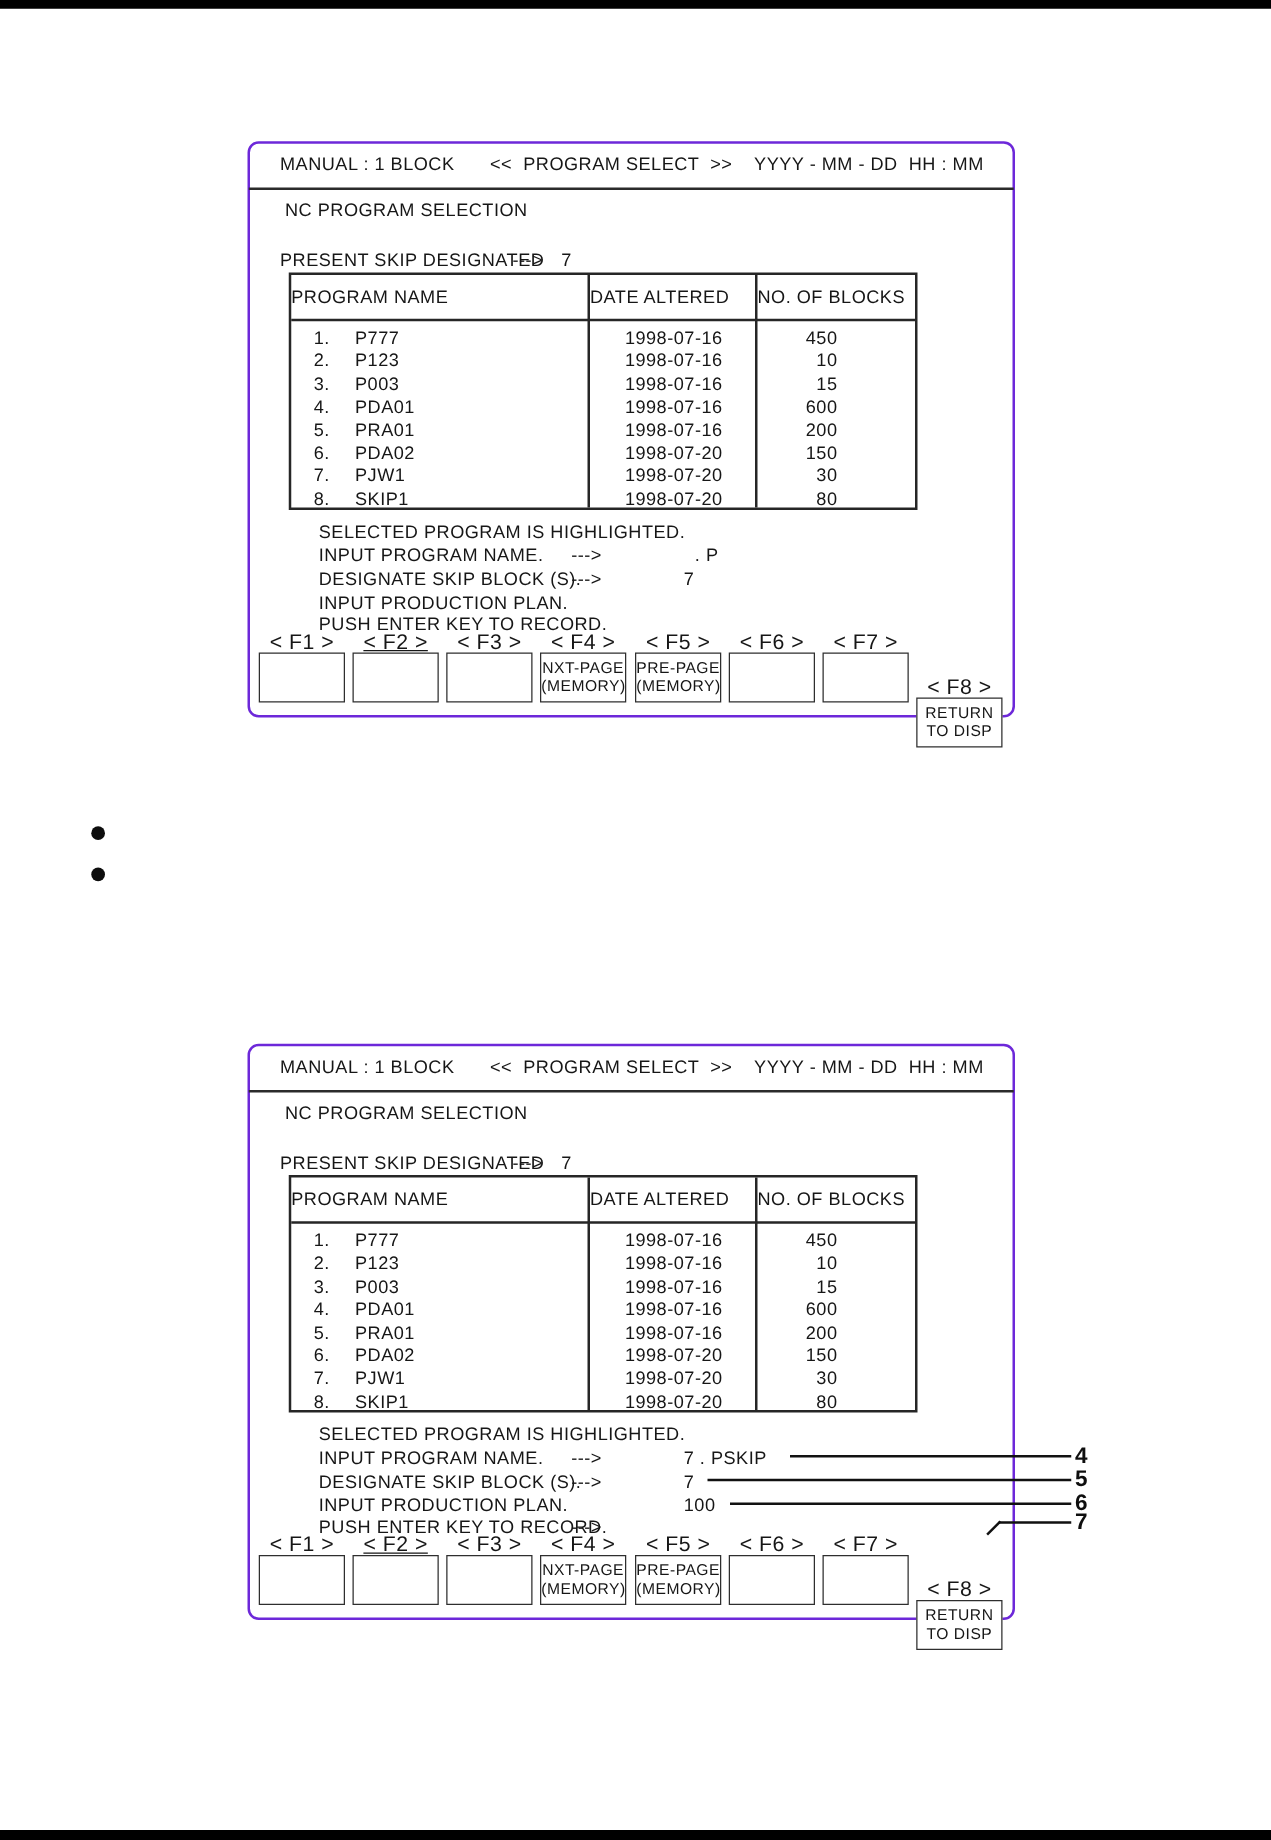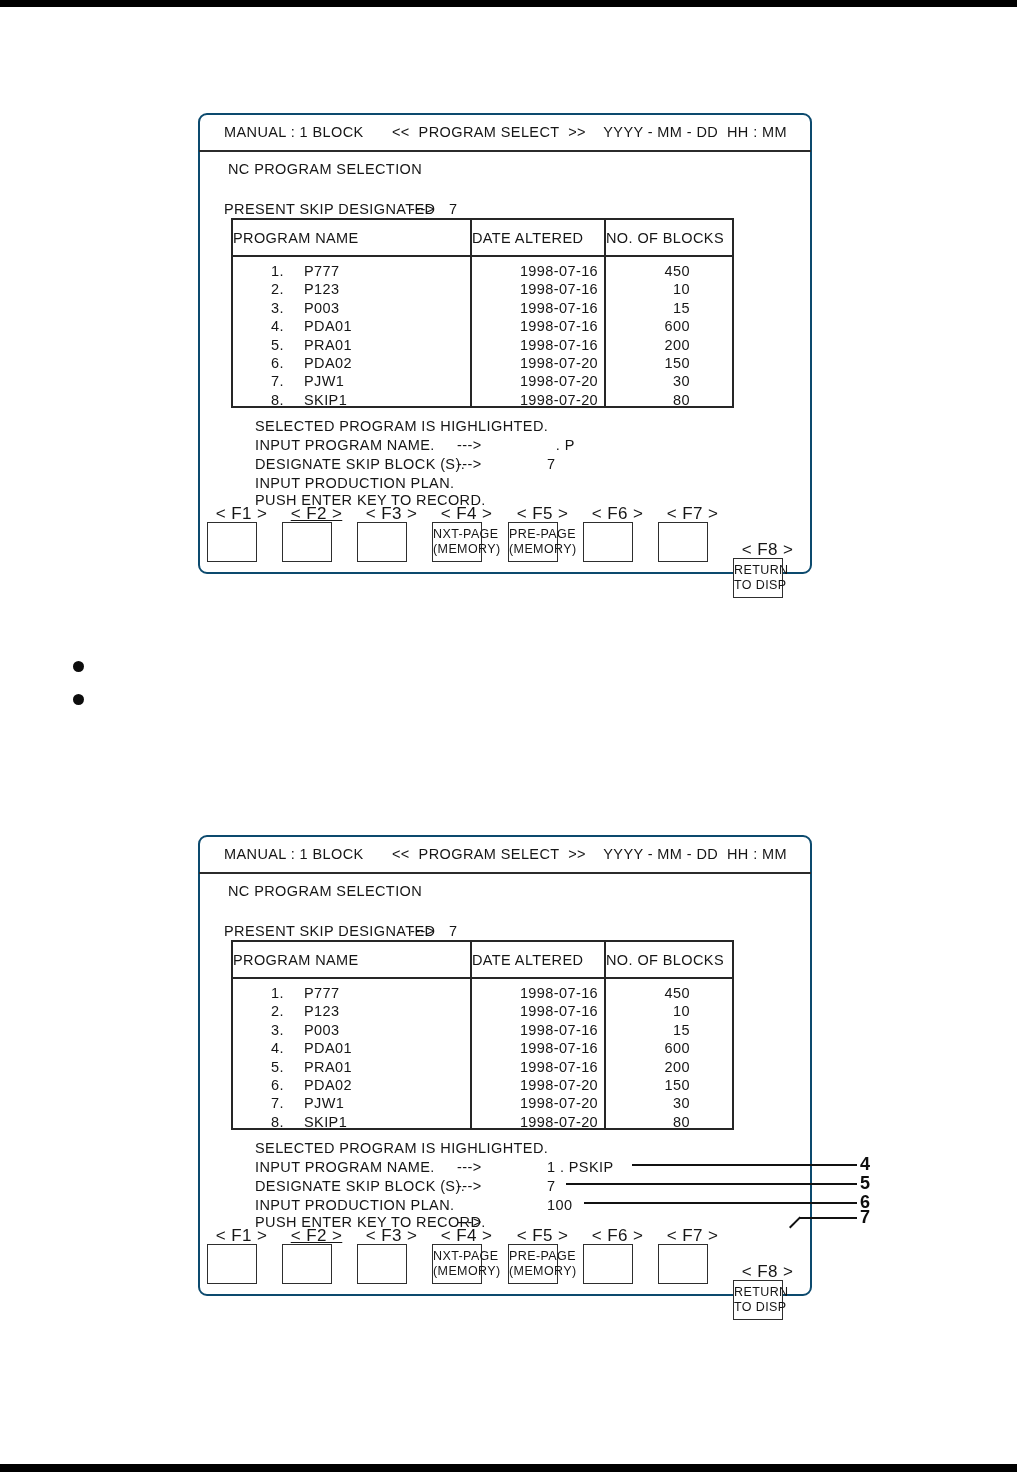--- a/index.html
+++ b/index.html
@@ -5,56 +5,56 @@
   html,body{margin:0;padding:0;background:#ffffff;}
   .page{position:relative;width:1017px;height:1472px;background:#ffffff;overflow:hidden;
         font-family:"Liberation Sans","DejaVu Sans",sans-serif;color:#161616;}
   .bar{position:absolute;left:0;width:1017px;background:#000;}
   .bar.top{top:0;height:7px;}
   .bar.bottom{top:1464px;height:8px;}
   .t{white-space:pre;letter-spacing:0.4px;}
 
   
   .panel{position:absolute;left:198px;width:610px;height:457px;background:#fff;
-         border:2px solid #0c4a6e;border-radius:9px;font-size:14.5px;}
+         border:2px solid #6d28d9;border-radius:9px;font-size:14.5px;}
   .panel.p1{top:113px;}
   .panel.p2{top:835px;}
   .hdr-sep{position:absolute;left:-1px;right:-1px;top:35px;height:2px;background:#2b2b2b;}
   .hdr-left{position:absolute;left:24px;top:9px;}
   .hdr-center{position:absolute;left:192px;top:9px;}
   .hdr-right{position:absolute;right:23px;top:9px;}
   .sec-title{position:absolute;left:28px;top:46px;}
   .skip{position:absolute;left:24px;top:86px;}
   .skip .lab{display:inline-block;width:186px;}
   .skip .arr{display:inline-block;width:39px;}
 
   
   .tbl{position:absolute;left:31px;top:103px;width:503px;height:190px;border:2px solid #262626;box-sizing:border-box;}
   .tbl .vline{position:absolute;top:0;bottom:0;width:2px;background:#262626;}
   .tbl .v1{left:237px;} .tbl .v2{left:371px;}
   .tbl .hline{position:absolute;left:0;right:0;top:35px;height:2px;background:#262626;}
   .tbl-head{position:absolute;left:0;top:0;width:100%;height:35px;display:grid;
             grid-template-columns:239px 134px 126px;align-items:center;text-align:left;}
-  .tbl-body{position:absolute;left:0;top:37px;right:16px;padding-top:6px;padding-left:20px;}
+  .tbl-body{position:absolute;left:0;top:37px;right:16px;padding-top:6px;}
   .trow{display:grid;grid-template-columns:239px 134px 126px;height:18.4px;align-items:start;}
   .c-name{padding-left:18px;}
   .c-name .no{display:inline-block;width:21px;}
   .c-name .nm{margin-left:12px;}
   .c-date{text-align:center;}
   .c-blk{text-align:right;padding-right:62px;}
 
   
   .msg{position:absolute;left:55px;}
   .msg .lab{display:inline-block;width:202px;}
   .msg .arr{display:inline-block;width:90px;}
   .m0{top:303px;text-align:right;} .m1{top:322px;} .m2{top:341px;} .m3{top:360px;} .m4{top:377px;}
 
   
   .flab{position:absolute;top:389px;width:69px;text-align:center;font-size:17px;}
-  .fbox{position:absolute;top:407px;width:50px;height:40px;border:1.5px solid #2e2e2e;
+  .fbox{position:absolute;top:407px;width:69px;height:40px;border:1.5px solid #2e2e2e;
         box-sizing:border-box;background:#fff;text-align:center;font-size:12.5px;line-height:15px;padding-top:4px;}
   .k0{left:7px;}  .k1{left:82px;text-decoration:underline;} .k2{left:157px;} .k3{left:232px;}
   .k4{left:308px;}.k5{left:383px;}.k6{left:458px;} .k7{left:533px;margin-top:36px;}
 
   
   .bullet{position:absolute;left:73px;width:11px;height:11px;border-radius:50%;background:#0d0d0d;}
   .bl1{top:661px;} .bl2{top:694px;}
 
   
   .leader{position:absolute;height:2px;background:#111;}
@@ -262,21 +262,21 @@
         <span class="t c-date">1998-07-20</span>
         <span class="t c-blk">80</span>
       </div>
     </div>
   </div>
 
   <div class="msg m0">
     <span class="t lab">SELECTED PROGRAM IS HIGHLIGHTED.</span><span class="t arr"></span><span class="t"></span>
   </div>
   <div class="msg m1">
-    <span class="t lab">INPUT PROGRAM NAME.</span><span class="t arr">---&gt;</span><span class="t">1 . PSKIP</span>
+    <span class="t lab">INPUT PROGRAM NAME.</span><span class="t arr">---&gt;</span><span class="t">7 . PSKIP</span>
   </div>
   <div class="msg m2">
     <span class="t lab">DESIGNATE SKIP BLOCK (S).</span><span class="t arr">---&gt;</span><span class="t">7</span>
   </div>
   <div class="msg m3">
     <span class="t lab">INPUT PRODUCTION PLAN.</span><span class="t arr"></span><span class="t">100</span>
   </div>
   <div class="msg m4">
     <span class="t lab">PUSH ENTER KEY TO RECORD.</span><span class="t arr">---&gt;</span><span class="t"></span>
   </div>

